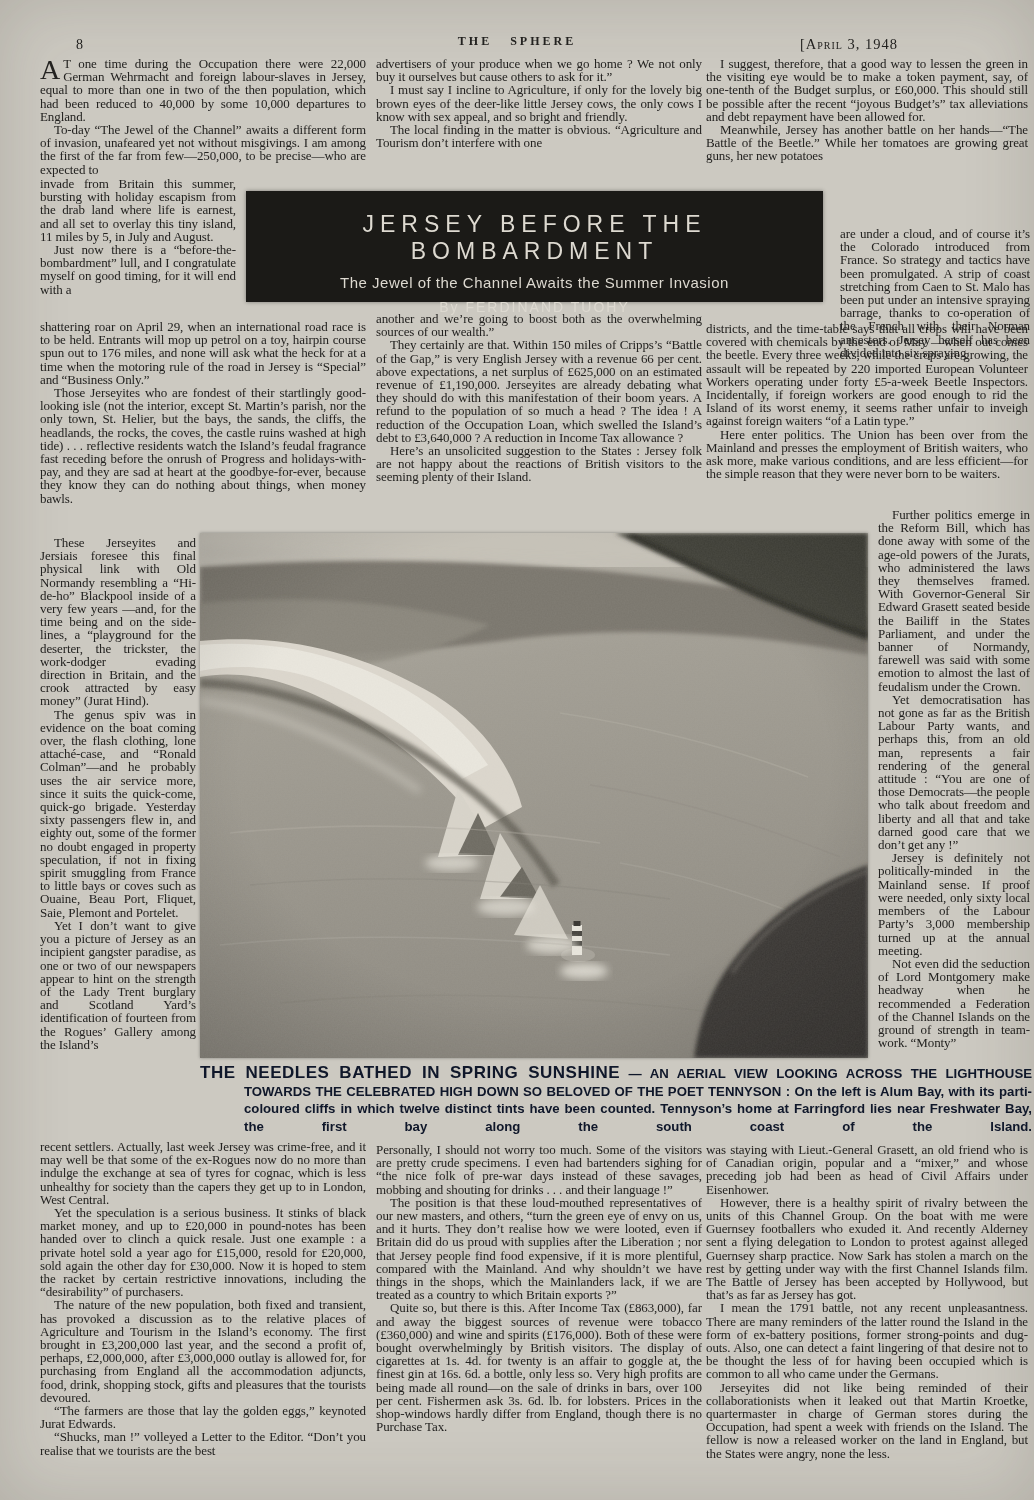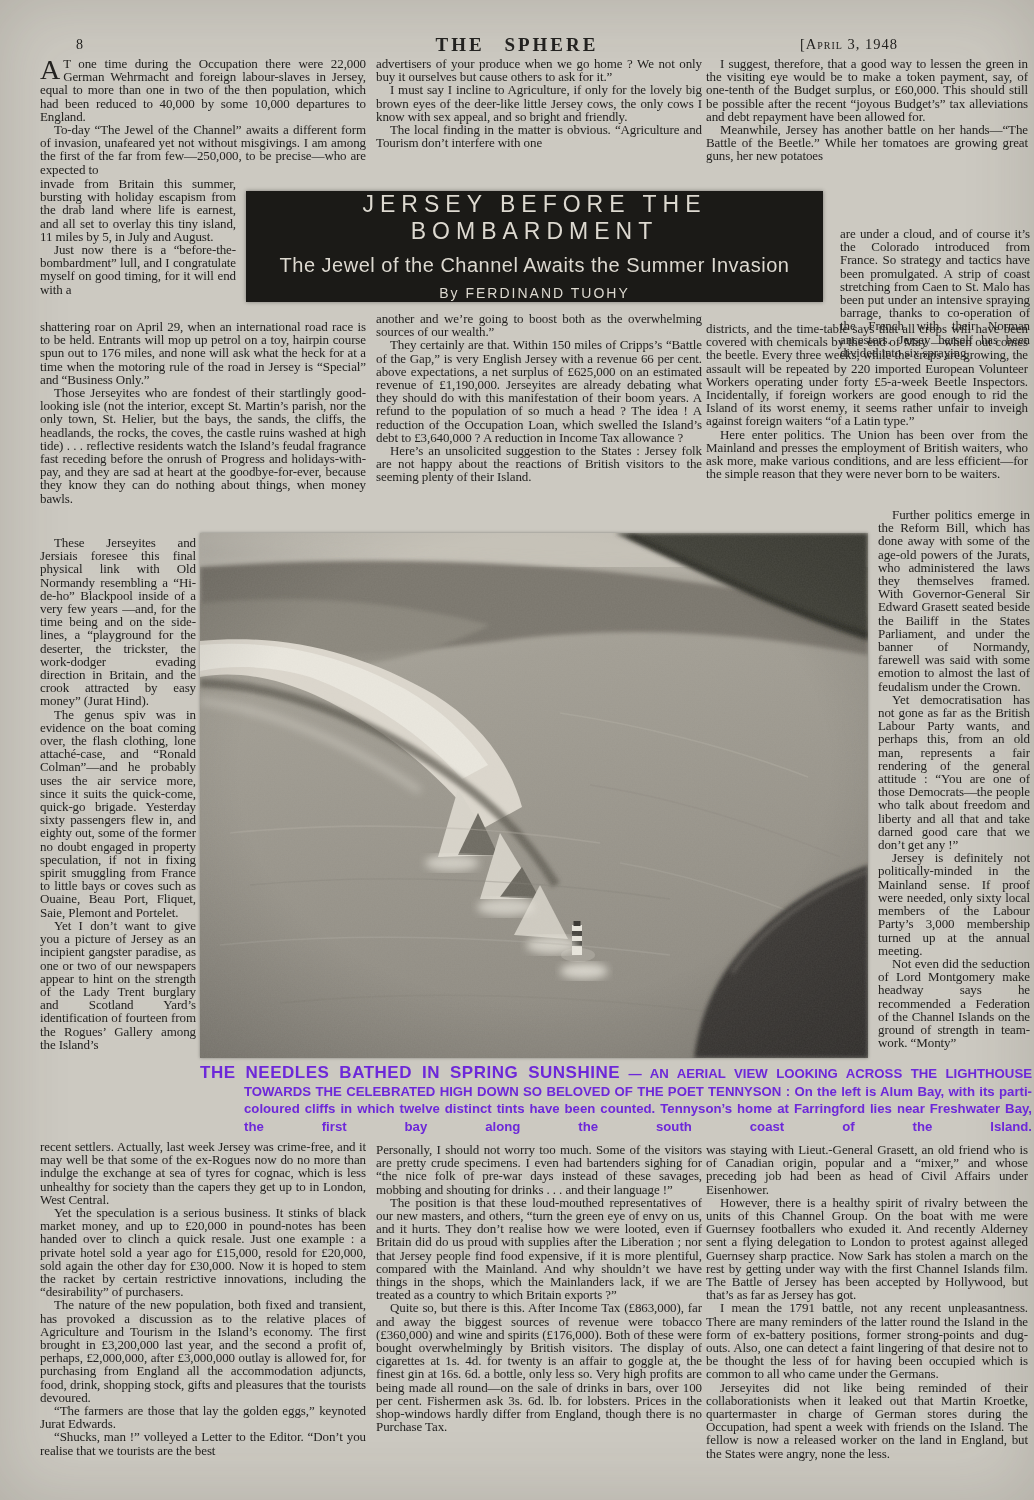--- a/index.html
+++ b/index.html
@@ -6,46 +6,46 @@
   html,body { width: 1034px; }
   body { background: #76736d; font-family: "Liberation Serif", serif; }
   .page {
     position: relative; width: 1034px; height: 1500px;
     background: #ccc9c1; color: #232220; overflow: hidden;
     box-shadow: inset 0 0 70px rgba(60,55,45,.18);
   }
   
   .pageno  { position: absolute; left: 76px;  top: 37px; font-size: 14px; }
   .mag     { position: absolute; left: 0; right: 0; top: 34px; text-align: center;
-             font-weight: bold; font-size: 19px; letter-spacing: 3px; word-spacing: 12px; }
+             font-weight: bold; font-size: 12px; letter-spacing: 3px; word-spacing: 12px; }
   .date    { position: absolute; left: 800px; top: 36px; font-size: 14.5px;
              font-variant: small-caps; letter-spacing: 1px; }
   
   .tb { position: absolute; text-align: justify; font-size: 13px; line-height: 13.2px;
         letter-spacing: -0.1px; overflow: hidden; }
   .tb p { text-indent: 14px; }
   .tb.cont p:first-child { text-indent: 0; }
   .tb p.flush { text-indent: 0; }
   .dropcap { float: left; font-size: 28px; line-height: 24px; padding: 1px 3px 0 0; }
   
   .banner { position: absolute; left: 246px; top: 191px; width: 577px; height: 111px;
             background: #1b1a17; color: #ddd9d0; text-align: center;
             font-family: "Liberation Sans", sans-serif;
             box-shadow: 0 0 4px rgba(0,0,0,.4); }
-  .banner .bt { margin-top: 0; font-size: 23px; letter-spacing: 6px; font-weight: 400; }
-  .banner .bs { margin-top: 9px;  font-size: 20px; letter-spacing: 0.5px; }
+  .banner .bt { margin-top: 20px; font-size: 23px; letter-spacing: 6px; font-weight: 400; }
+  .banner .bs { margin-top: 9px;  font-size: 15px; letter-spacing: 0.5px; }
   .banner .bb { margin-top: 8px;  font-size: 14px; letter-spacing: 2px; }
   
   .photo { position: absolute; left: 200px; top: 533px; width: 668px; height: 525px;
            background: #9a968d; box-shadow: 0 0 3px rgba(0,0,0,.35); }
   .photo svg { display: block; width: 100%; height: 100%; }
   
   .caption { position: absolute; left: 200px; top: 1064px; width: 832px;
              font-family: "Liberation Sans", sans-serif; font-weight: bold;
-             color: #6d28d9; font-size: 13.2px; line-height: 17.5px;
+             color: #0f172a; font-size: 13.2px; line-height: 17.5px;
              text-align: justify; text-align-last: justify;
              padding-left: 44px; text-indent: -44px; }
   .caption .cl { font-size: 17px; line-height: 17.5px; letter-spacing: .5px; }
 </style>
 </head>
 <body>
 
 <div class="page">
 
   <div class="pageno">8</div>
@@ -101,21 +101,21 @@
       <p>are under a cloud, and of course it’s the Colorado introduced from France. So strategy and tactics have been promulgated. A strip of coast stretching from Caen to St. Malo has been put under an intensive spraying barrage, thanks to co-operation of the French with their Norman ancestors. Jersey herself has been divided into six spraying</p>
     </div>
   <div class="tb cont" style="left:706px;top:322px;width:322px;height:200px;">
       <p>districts, and the time-table says that all crops will have been covered with chemicals by the end of May —when out comes the beetle. Every three weeks, while the crops are growing, the assault will be repeated by 220 imported European Volunteer Workers operating under forty £5-a-week Beetle Inspectors. Incidentally, if foreign workers are good enough to rid the Island of its worst enemy, it seems rather unfair to inveigh against foreign waiters “of a Latin type.”</p>
       <p>Here enter politics. The Union has been over from the Mainland and presses the employment of British waiters, who ask more, make various conditions, and are less efficient—for the simple reason that they were never born to be waiters.</p>
     </div>
   <div class="tb" style="left:878px;top:508px;width:152px;height:630px;">
       <p>Further politics emerge in the Reform Bill, which has done away with some of the age-old powers of the Jurats, who administered the laws they themselves framed. With Governor-General Sir Edward Grasett seated beside the Bailiff in the States Parliament, and under the banner of Normandy, farewell was said with some emotion to almost the last of feudalism under the Crown.</p>
       <p>Yet democratisation has not gone as far as the British Labour Party wants, and perhaps this, from an old man, represents a fair rendering of the general attitude : “You are one of those Democrats—the people who talk about freedom and liberty and all that and take darned good care that we don’t get any !”</p>
       <p>Jersey is definitely not politically-minded in the Mainland sense. If proof were needed, only sixty local members of the Labour Party’s 3,000 membership turned up at the annual meeting.</p>
-      <p>Not even did the seduction of Lord Montgomery make headway says he recommended a Federation of the Channel Islands on the ground of strength in team-work. “Monty”</p>
+      <p>Not even did the seduction of Lord Montgomery make headway when he recommended a Federation of the Channel Islands on the ground of strength in team-work. “Monty”</p>
     </div>
   <div class="tb cont" style="left:706px;top:1143px;width:322px;height:352px;">
       <p>was staying with Lieut.-General Grasett, an old friend who is of Canadian origin, popular and a “mixer,” and whose preceding job had been as head of Civil Affairs under Eisenhower.</p>
       <p>However, there is a healthy spirit of rivalry between the units of this Channel Group. On the boat with me were Guernsey footballers who exuded it. And recently Alderney sent a flying delegation to London to protest against alleged Guernsey sharp practice. Now Sark has stolen a march on the rest by getting under way with the first Channel Islands film. The Battle of Jersey has been accepted by Hollywood, but that’s as far as Jersey has got.</p>
       <p>I mean the 1791 battle, not any recent unpleasantness. There are many reminders of the latter round the Island in the form of ex-battery positions, former strong-points and dug-outs. Also, one can detect a faint lingering of that desire not to be thought the less of for having been occupied which is common to all who came under the Germans.</p>
       <p>Jerseyites did not like being reminded of their collaborationists when it leaked out that Martin Kroetke, quartermaster in charge of German stores during the Occupation, had spent a week with friends on the Island. The fellow is now a released worker on the land in England, but the States were angry, none the less.</p>
     </div>
 
   <div class="banner">
     <div class="bt">JERSEY BEFORE THE BOMBARDMENT</div>

